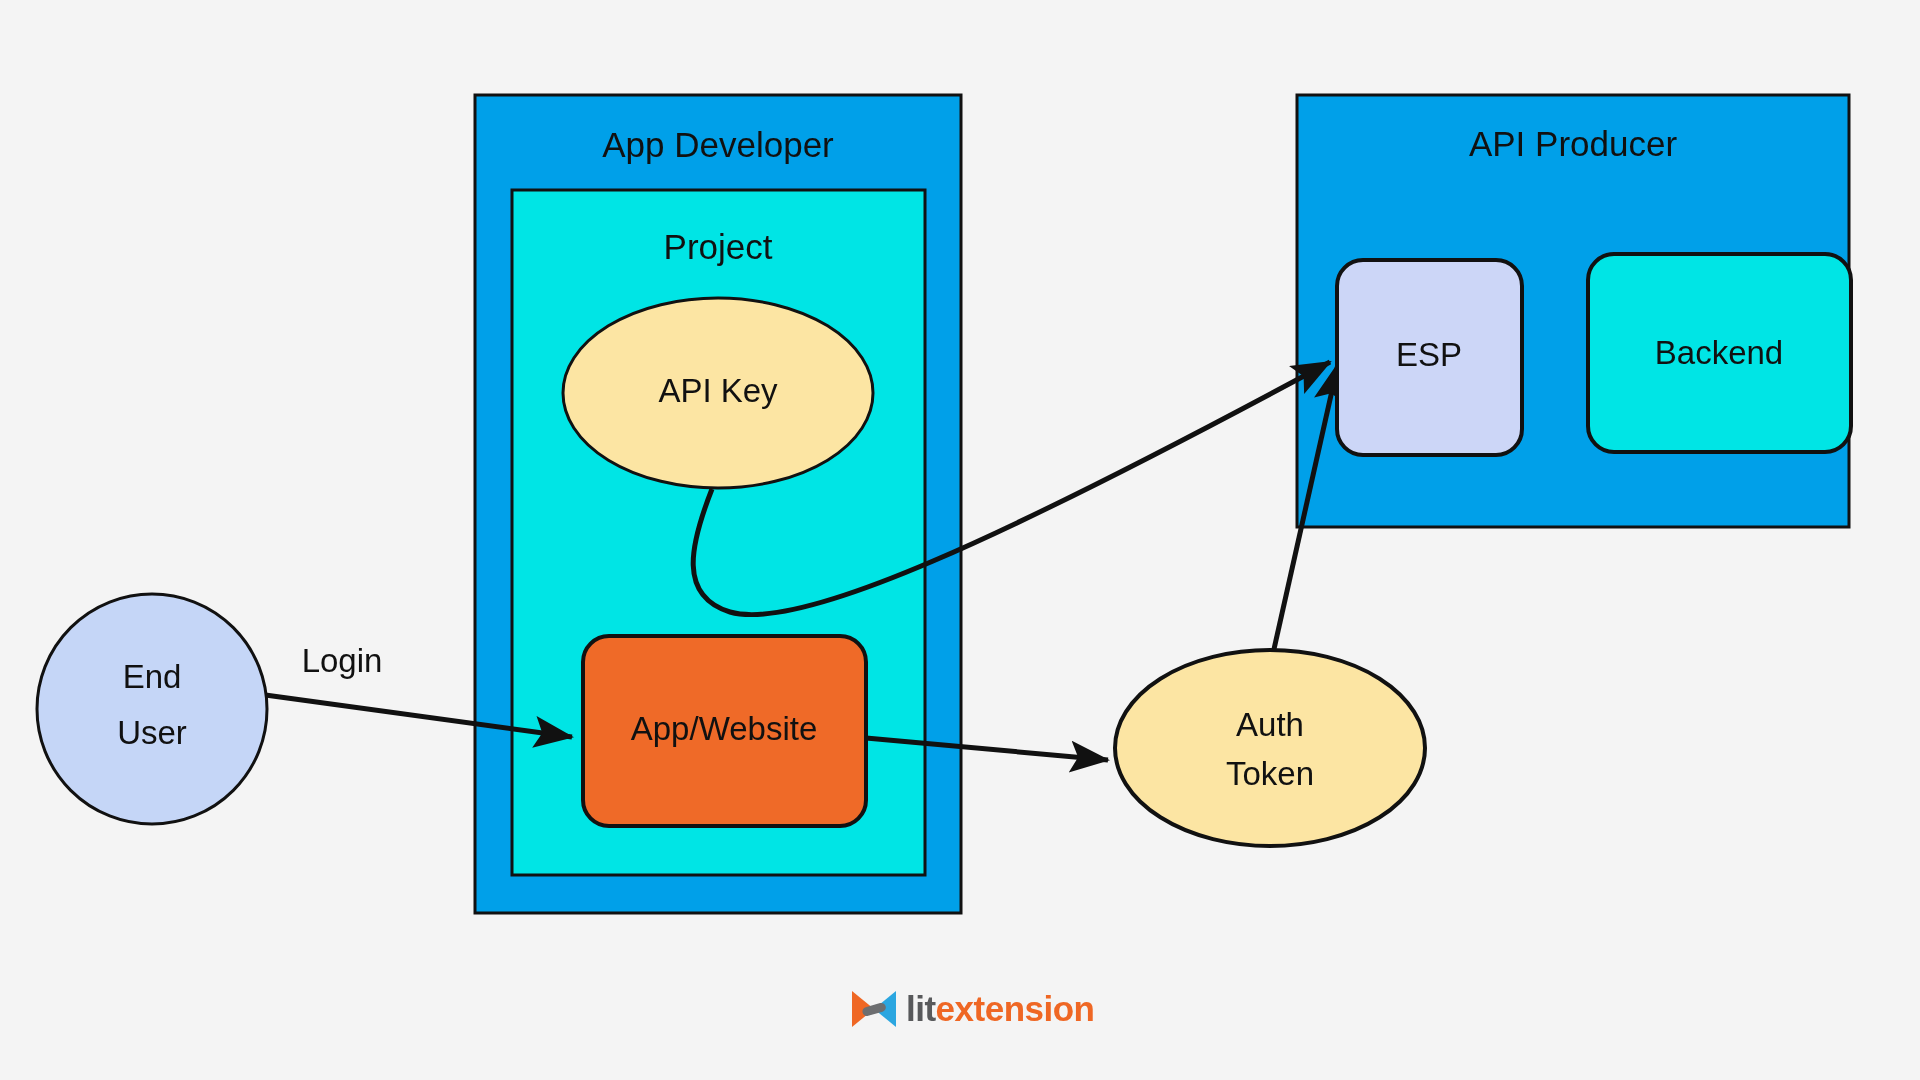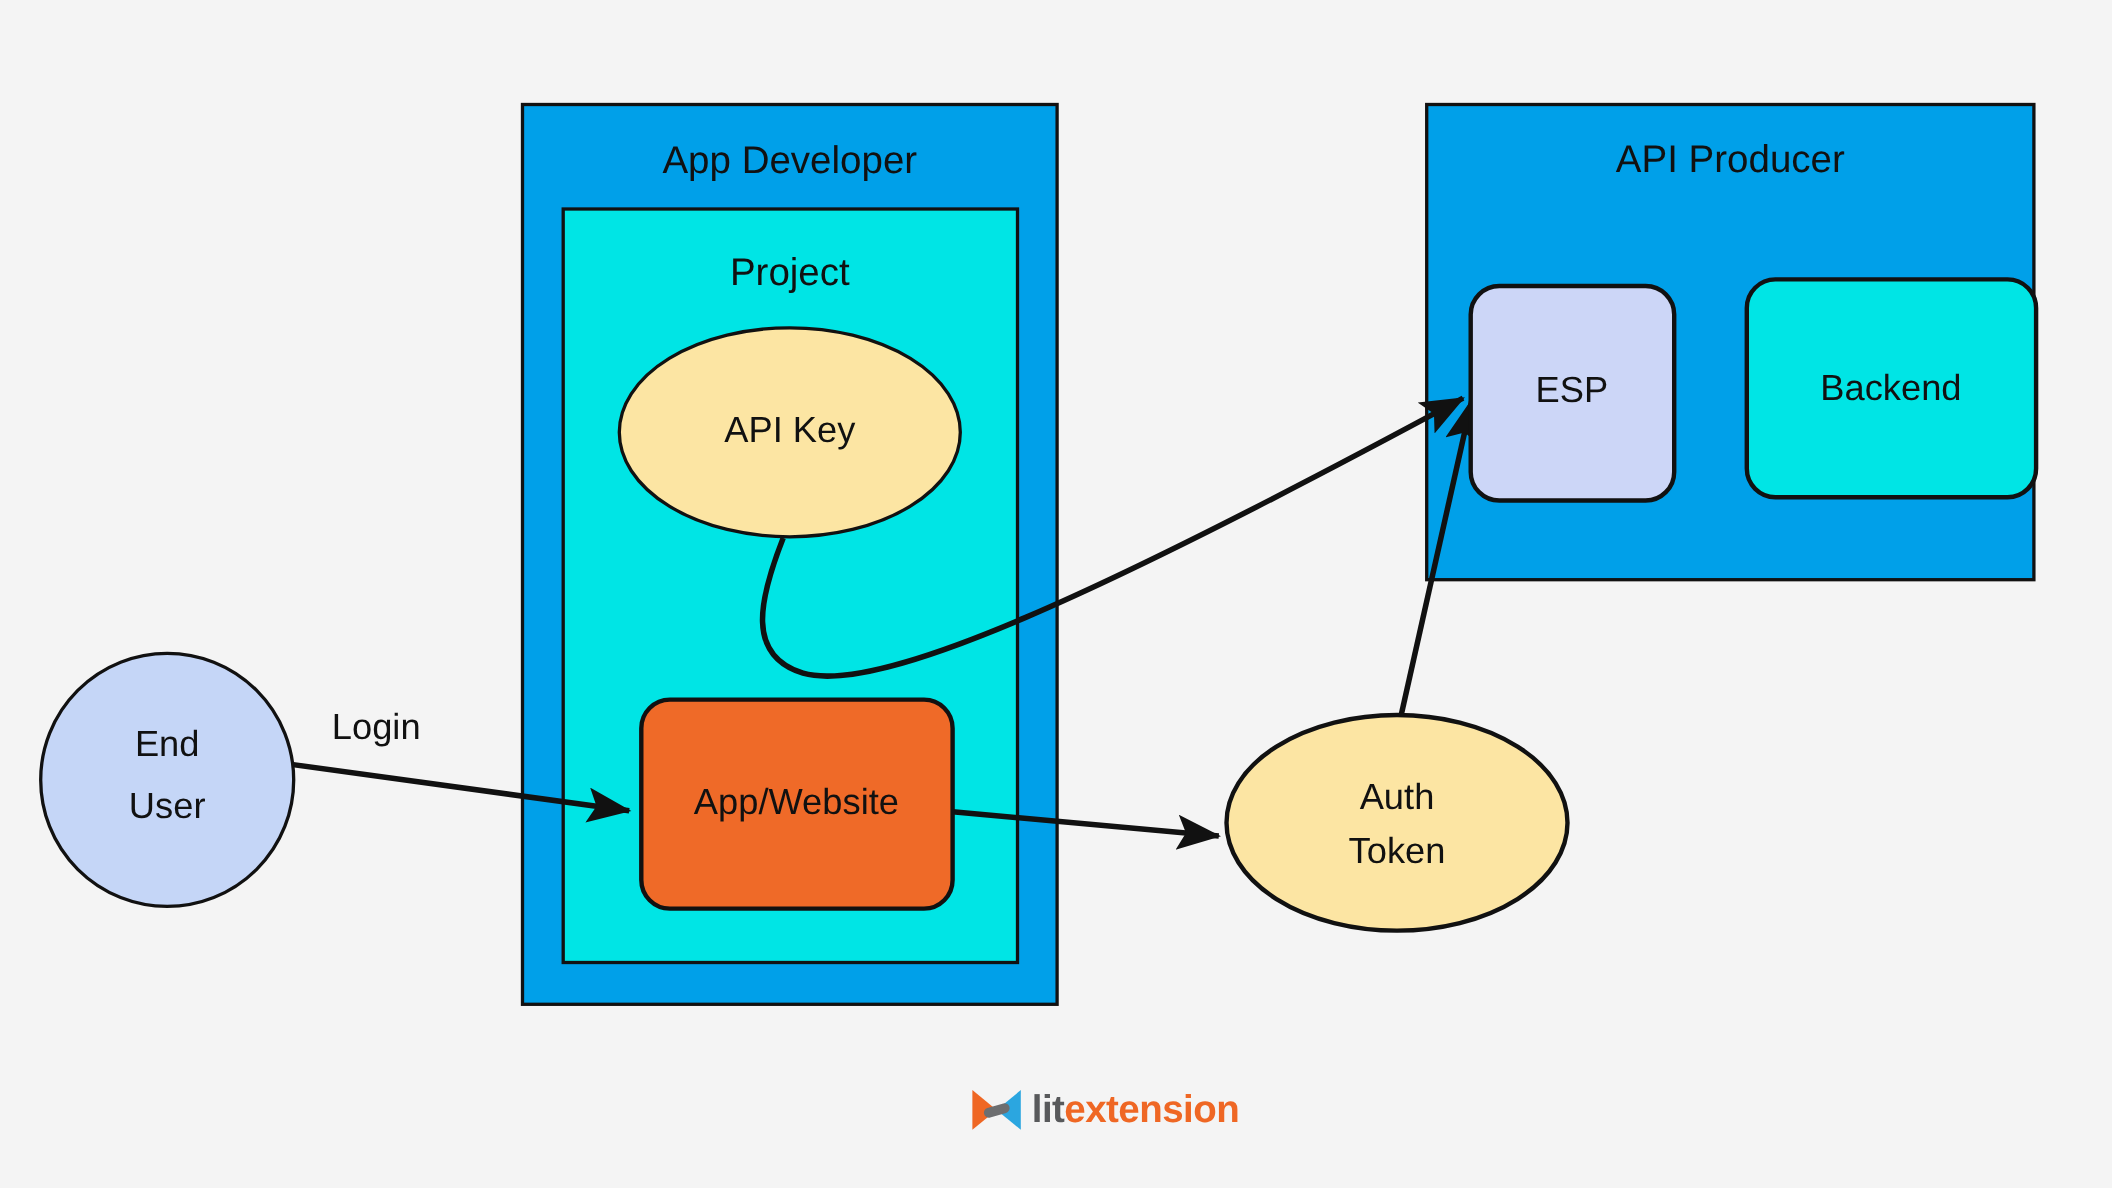--- a/index.html
+++ b/index.html
@@ -28,21 +28,21 @@
     text-anchor: middle;
     dominant-baseline: middle;
   }
   .container-title { font-size: 35px; }
   .node-label      { font-size: 33px; }
   .edge-label      { font-size: 33px; }
 
   
   #logo {
     position: absolute;
-    left: 882px;
+    left: 850px;
     top: 985px;
     display: flex;
     align-items: center;
     gap: 9px;
   }
   #logo-mark {
     width: 47px;
     height: 47px;
     position: relative;
   }

